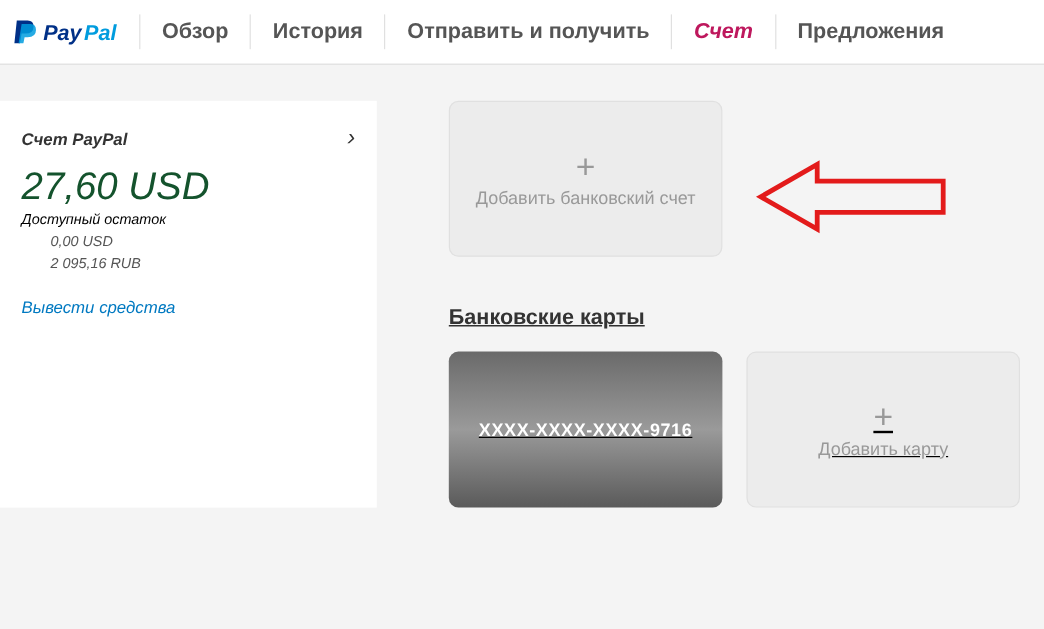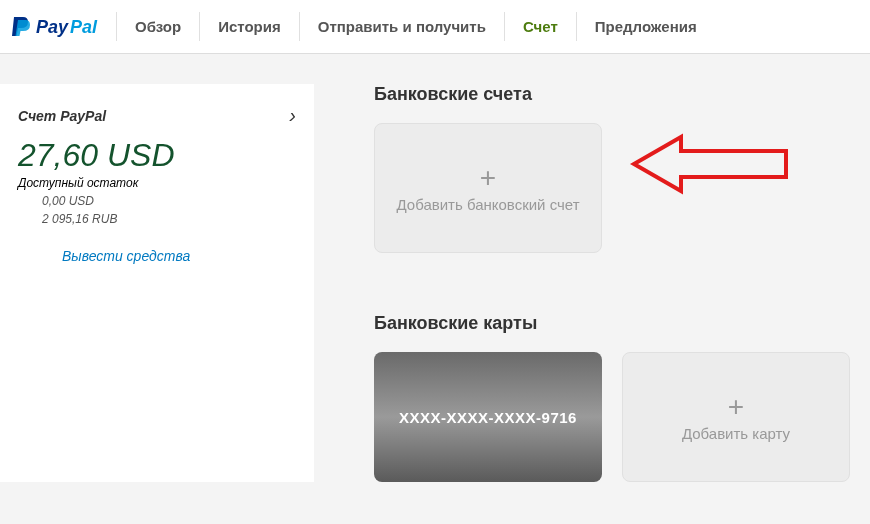--- a/index.html
+++ b/index.html
@@ -30,26 +30,26 @@
     }
     .nav-divider {
       width: 1px;
       background: #e0e0e0;
       margin: 12px 0;
     }
     .nav-item {
       display: flex;
       align-items: center;
       padding: 0 18px;
-      font-size: 15px;
+      font-size: 18px;
       color: #555;
       cursor: pointer;
       font-weight: 600;
     }
-    .nav-item.active { color: #4d7c0f; }
+    .nav-item.active { color: #be185d; font-style: italic; }
     .content {
       display: flex;
       padding: 0;
       gap: 0;
     }
     .sidebar {
       width: 325px;
       background: #fff;
       margin: 30px 0 0 0;
       padding: 20px 18px;
@@ -91,21 +91,20 @@
       margin-top: 4px;
       padding-left: 6px;
       margin-left: 18px;
     }
     .withdraw-link {
       color: #0079c1;
       font-size: 14px;
       margin-top: 22px;
       display: inline-block;
       cursor: pointer;
-      margin-left: 44px;
     }
     .main {
       flex: 1;
       padding: 30px 20px 0 60px;
       position: relative;
     }
     .section-title {
       font-size: 18px;
       color: #333;
       font-weight: 600;
@@ -144,21 +143,21 @@
       text-align: center;
       margin-top: 4px;
       padding: 0 12px;
     }
     .tile.dark .card-number {
       color: #fff;
       font-size: 15px;
       font-weight: 600;
       letter-spacing: 0.5px;
     }
-    .section2 { margin-top: 60px; }
+    .section2 { margin-top: 40px; text-decoration: underline; }
     .arrow-overlay {
       position: absolute;
       top: 75px;
       left: 312px;
       pointer-events: none;
     }
   </style>
 </head>
 <body>
 
@@ -194,21 +193,20 @@
       <span class="chevron">›</span>
     </div>
     <div class="balance">27,60 USD</div>
     <div class="balance-sub">Доступный остаток</div>
     <div class="currency-line">0,00 USD</div>
     <div class="currency-line">2 095,16 RUB</div>
     <a class="withdraw-link">Вывести средства</a>
   </div>
 
   <div class="main">
-    <div class="section-title">Банковские счета</div>
     <div class="tile-row">
       <div class="tile light">
         <div class="plus">+</div>
         <div class="tile-label">Добавить банковский счет</div>
       </div>
     </div>
 
     <svg class="arrow-overlay" width="170" height="70" viewBox="0 0 170 70">
       <path d="M 8 35 L 55 8 L 55 22 L 160 22 L 160 48 L 55 48 L 55 62 Z" fill="none" stroke="#e31b1b" stroke-width="4" stroke-linejoin="miter"></path>
     </svg>

